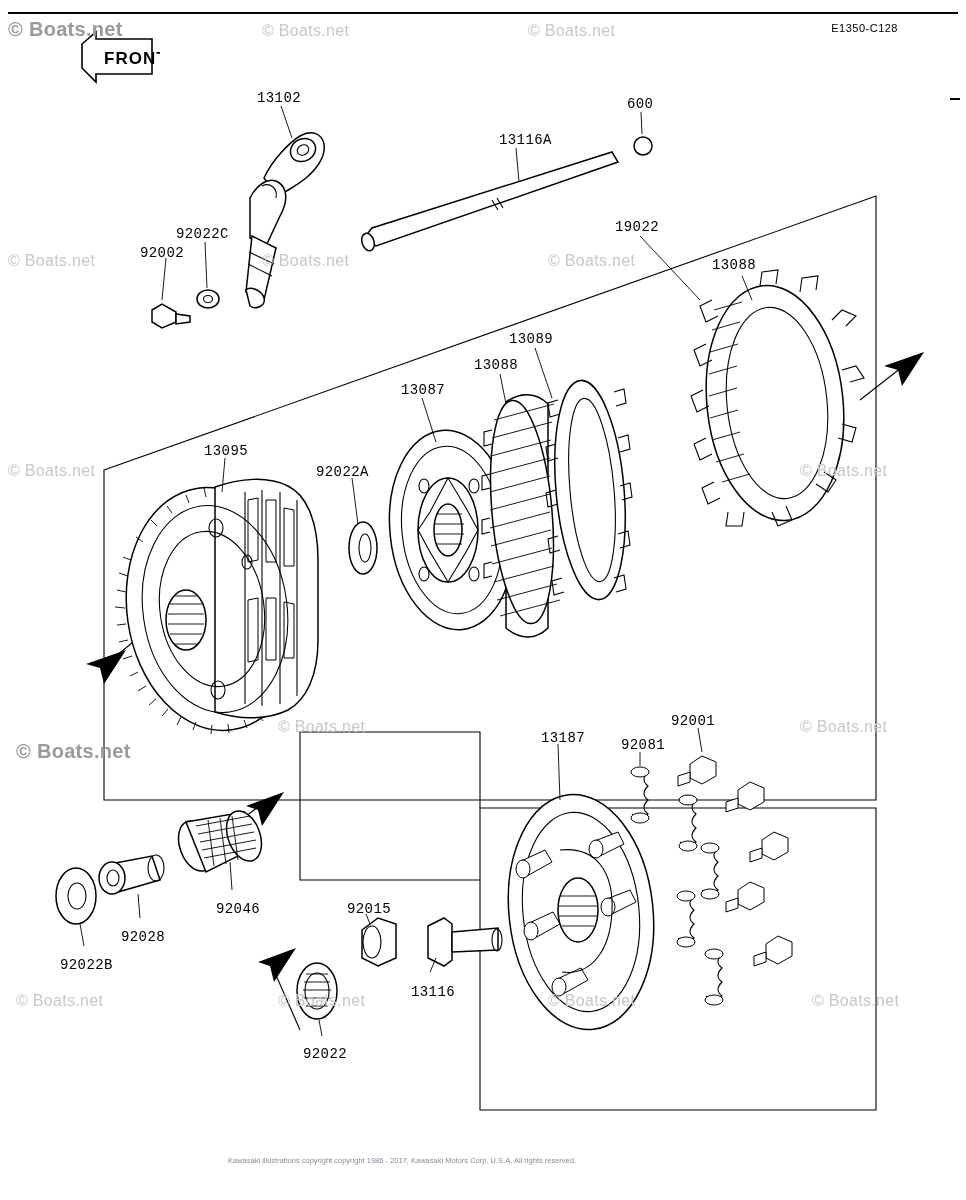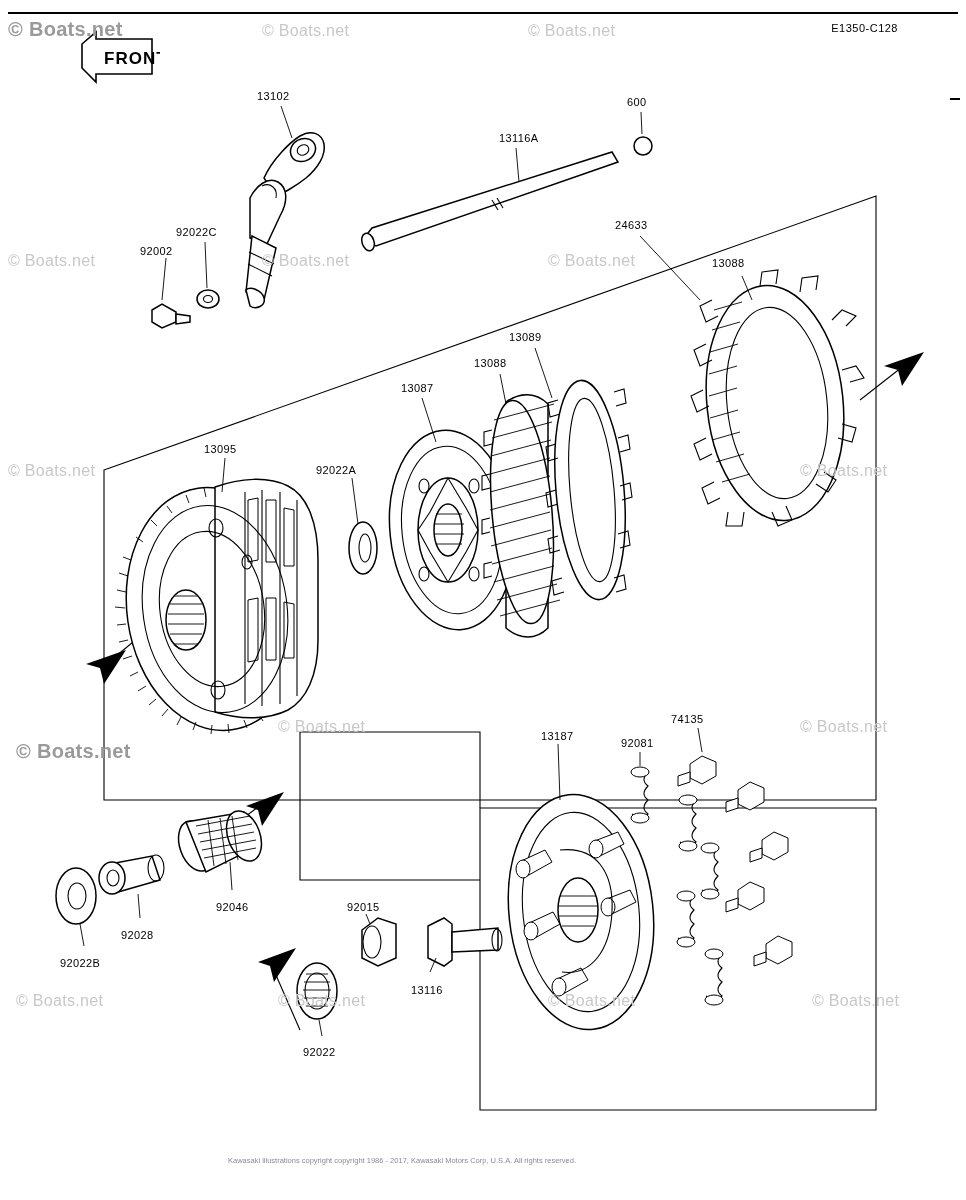--- a/index.html
+++ b/index.html
@@ -50,22 +50,22 @@
   #front-badge {
     position: absolute;
     left: 78px;
     top: 30px;
     width: 82px;
     height: 58px;
   }
   #front-badge svg { display:block; }
   .label {
     position: absolute;
-    font-size: 11px;
-    font-family: Liberation Sans, sans-serif;
+    font-size: 14px;
+    font-family: Liberation Mono, monospace;
     letter-spacing: 0.4px;
     white-space: nowrap;
   }
   .wm {
     position: absolute;
     font-size: 16px;
     color: #c8c8c8;
     font-family: "Liberation Sans", sans-serif;
     white-space: nowrap;
     letter-spacing: 0.3px;
@@ -473,30 +473,30 @@
       <path class="fillw" d="M452 932 L498 928 L498 950 L452 952 Z"></path>
       <ellipse class="thin" cx="497" cy="940" rx="5" ry="11"></ellipse>
       <path class="hair" d="M430 972 L436 958"></path>
     </g>
 
   </svg>
 
   <div class="label" style="left:257px; top:90px;">13102</div>
   <div class="label" style="left:627px; top:96px;">600</div>
   <div class="label" style="left:487px; top:132px;margin-left:12px;">13116A</div>
-  <div class="label" style="left:615px; top:219px;">24633</div>
+  <div class="label" style="left:615px; top:219px;">19022</div>
   <div class="label" style="left:712px; top:257px;">13088</div>
   <div class="label" style="left:176px; top:226px;">92022C</div>
   <div class="label" style="left:140px; top:245px;">92002</div>
   <div class="label" style="left:509px; top:331px;">13089</div>
   <div class="label" style="left:474px; top:357px;">13088</div>
   <div class="label" style="left:401px; top:382px;text-align:right;">13087</div>
   <div class="label" style="left:204px; top:443px;">13095</div>
   <div class="label" style="left:316px; top:464px;">92022A</div>
-  <div class="label" style="left:671px; top:713px;">74135</div>
+  <div class="label" style="left:671px; top:713px;">92001</div>
   <div class="label" style="left:541px; top:730px;">13187</div>
   <div class="label" style="left:621px; top:737px;">92081</div>
   <div class="label" style="left:216px; top:901px;">92046</div>
   <div class="label" style="left:347px; top:901px;">92015</div>
   <div class="label" style="left:121px; top:929px;">92028</div>
   <div class="label" style="left:60px;  top:957px;">92022B</div>
   <div class="label" style="left:411px; top:984px;">13116</div>
   <div class="label" style="left:303px; top:1046px;">92022</div>
 
   <div class="wm big" style="left:8px;   top:18px;">© Boats.net</div>

